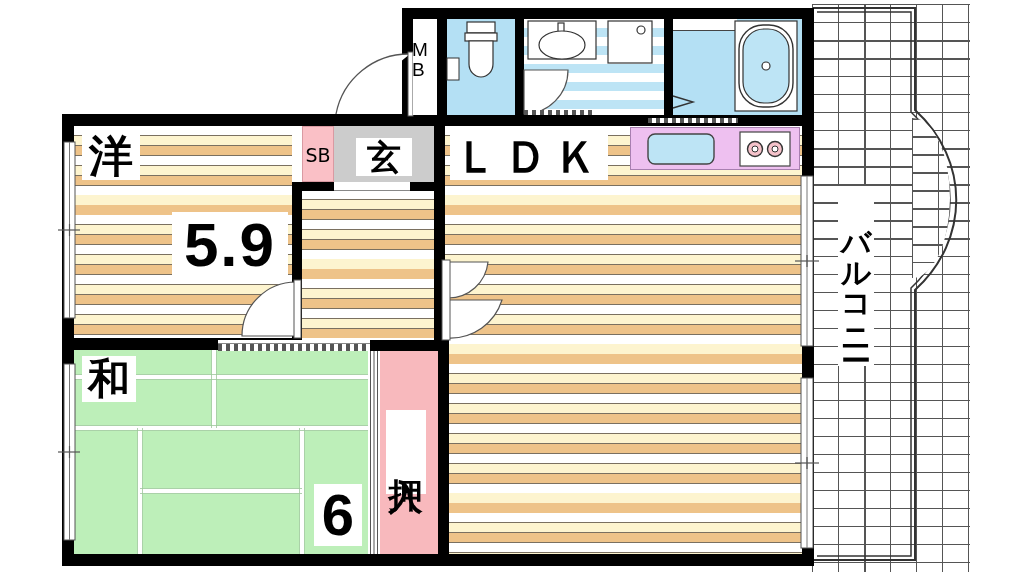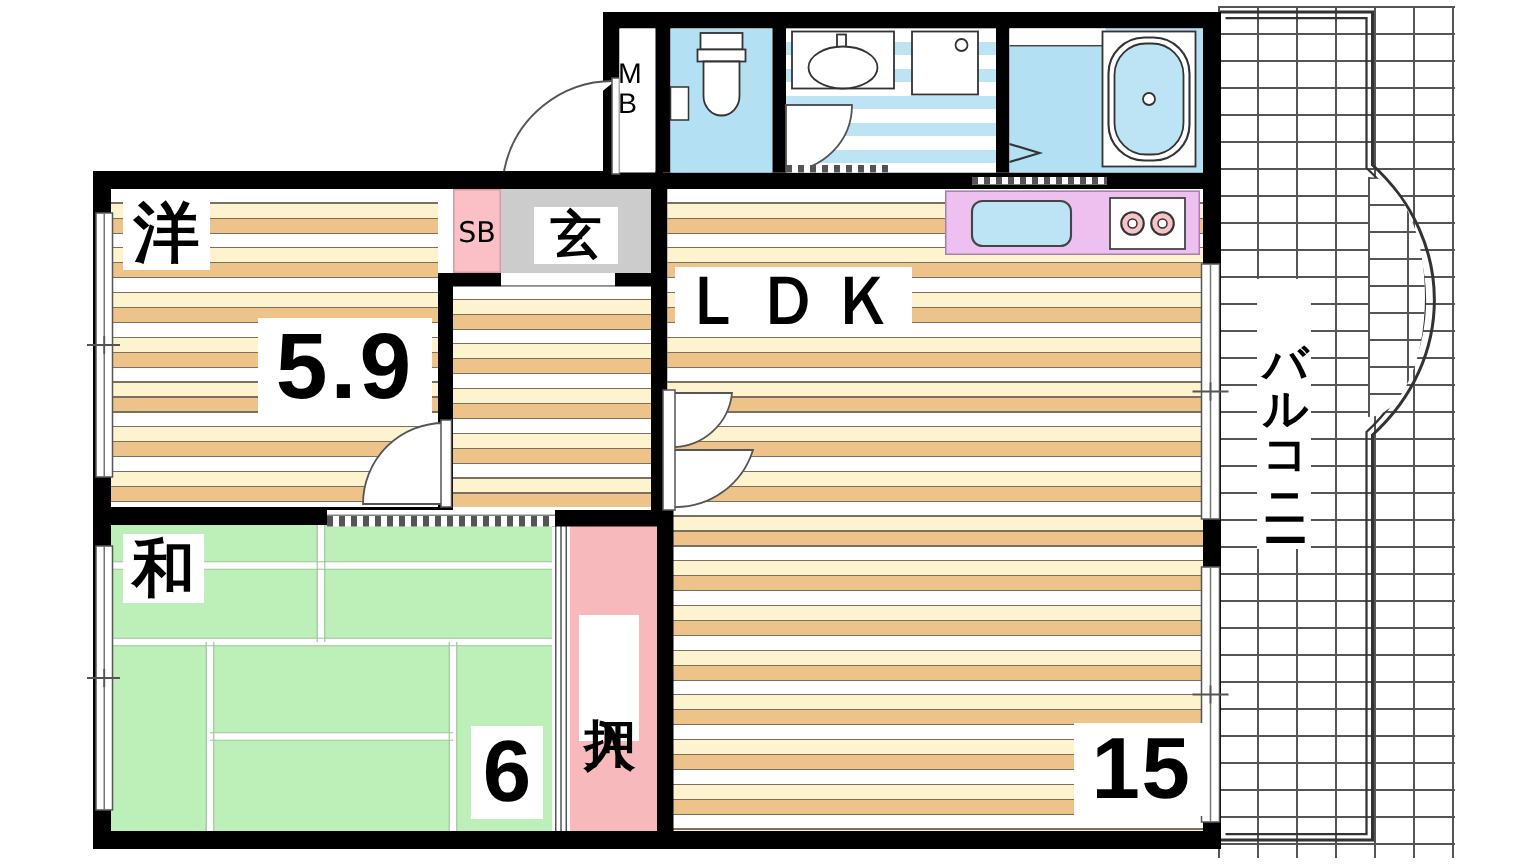--- a/index.html
+++ b/index.html
@@ -276,22 +276,21 @@
   <div class="lbl" style="left:172px;top:212px;width:116px;height:66px;font-size:62px;letter-spacing:2px;">5.9</div>
 
   <div class="lbl lbl-jp" style="left:303px;top:136px;width:30px;height:40px;font-size:19px;font-weight:400;
               flex-direction:column;line-height:1.05;background:transparent;white-space:normal;word-break:break-all;">SB</div>
 
   <div class="lbl lbl-jp" style="left:356px;top:138px;width:56px;height:38px;font-size:34px;">玄</div>
 
   <div class="lbl" style="left:412px;top:38px;width:26px;height:44px;font-size:19px;font-weight:400;
               flex-direction:column;line-height:1.05;background:transparent;white-space:normal;word-break:break-all;">MB</div>
 
-  <div class="lbl" style="left:450px;top:134px;width:158px;height:46px;font-size:44px;letter-spacing:6px;margin-top:44px;">ＬＤＫ</div>
-  <div class="lbl" style="left:716px;top:482px;width:90px;height:62px;font-size:58px;letter-spacing:1px;">15</div>
+  <div class="lbl" style="left:450px;top:134px;width:158px;height:46px;font-size:44px;letter-spacing:6px;">ＬＤＫ</div>
 
   <div class="lbl lbl-jp" style="left:82px;top:356px;width:54px;height:46px;font-size:42px;">和</div>
   <div class="lbl" style="left:314px;top:484px;width:48px;height:62px;font-size:58px;">6</div>
 
   <div class="lbl lbl-jp vert" style="left:386px;top:410px;width:40px;height:84px;font-size:34px;">押入</div>
 
   <div class="lbl lbl-jp vert" style="left:838px;top:186px;width:36px;height:180px;font-size:30px;">バルコニー</div>
 
 </div>
 

